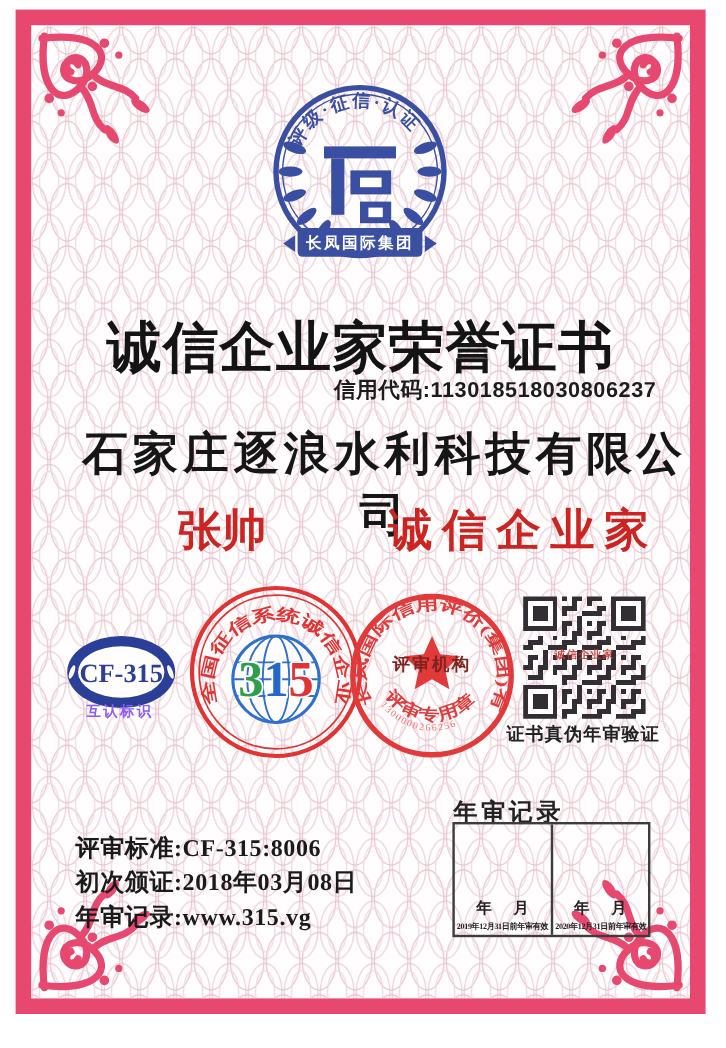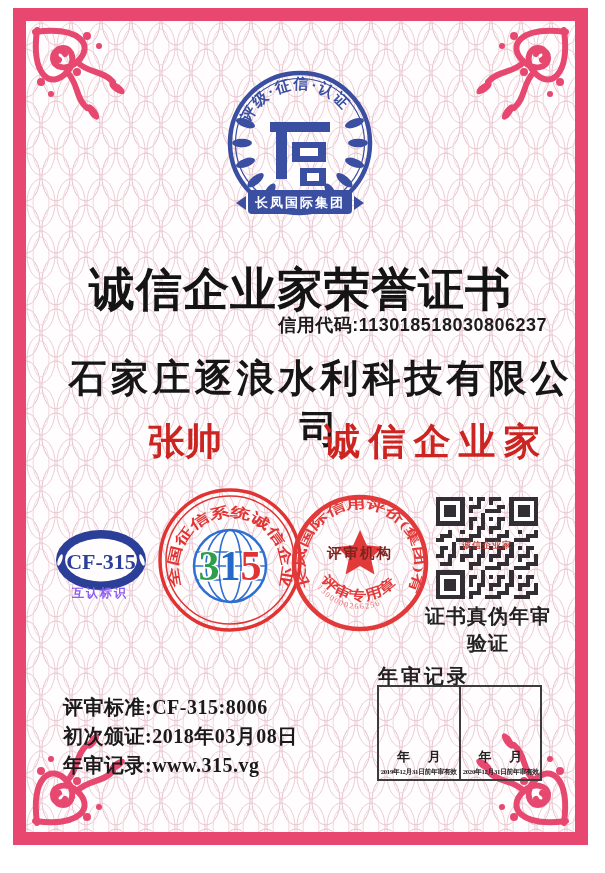--- a/index.html
+++ b/index.html
@@ -52,22 +52,22 @@
   .seal315{position:absolute;left:130px;top:465px;width:148px;height:148px;}
   .stamp{position:absolute;left:265px;top:473px;width:138px;height:138px;}
   .qr-wrap{position:absolute;left:410px;top:476px;width:102px;height:102px;}
   .qr-wrap svg{width:100%;height:100%;display:block;}
   .qr-overlay{
     position:absolute;left:0;right:0;top:42px;text-align:center;font-size:9px;
     color:#c03a34;font-weight:700;letter-spacing:1px;opacity:.9;
     font-family:"Liberation Serif", serif;
   }
   .qr-caption{
-    position:absolute;left:396px;top:582px;width:132px;text-align:center;
-    font-size:20px;font-weight:900;color:#222;letter-spacing:1px;
+    position:absolute;left:396px;top:582px;width:132px;
+    font-size:15px;font-weight:900;color:#222;letter-spacing:1px;
     font-family:"Liberation Serif", serif;
   }
   .info{
     position:absolute;left:37px;top:672px;font-family:"Liberation Serif", serif;
     font-size:20px;font-weight:900;color:#1a1a1a;line-height:29px;letter-spacing:.5px;
   }
   .annual-label{
     position:absolute;left:352px;top:642px;font-size:20px;font-weight:900;
     color:#222;letter-spacing:3px;font-family:"Liberation Serif", serif;
   }

